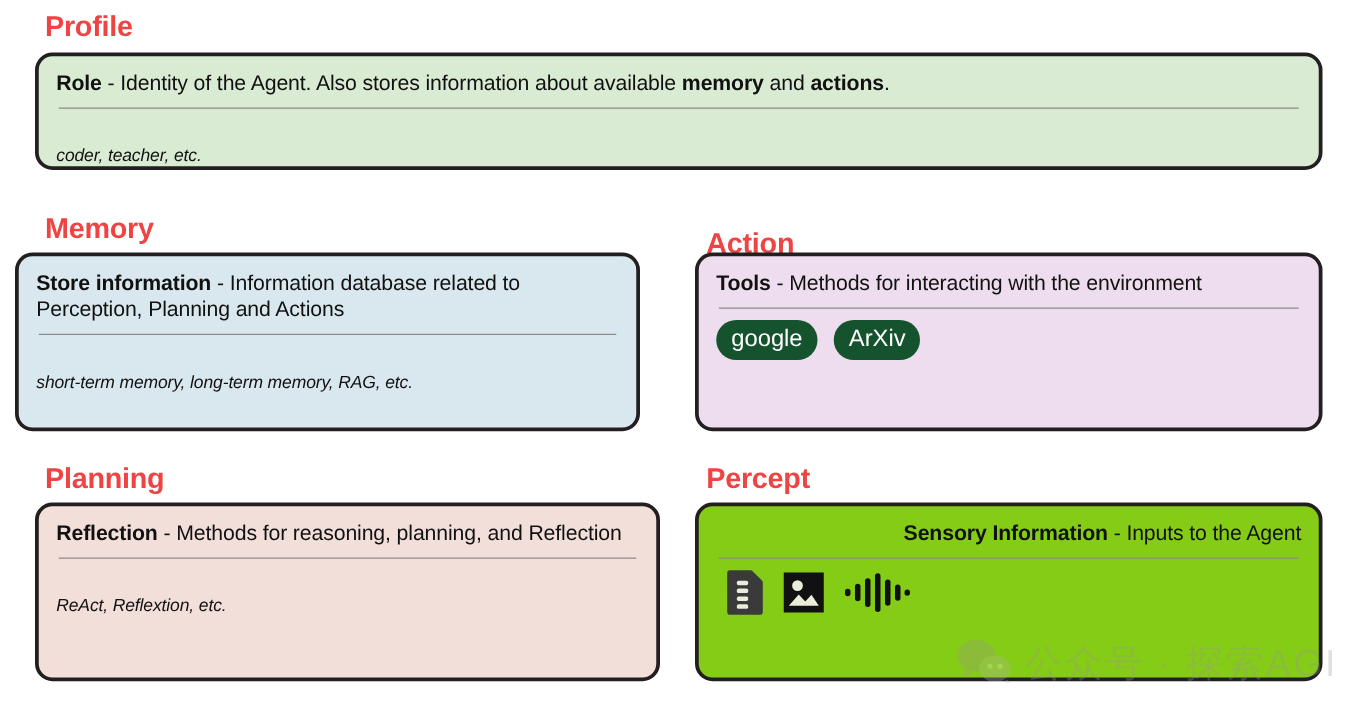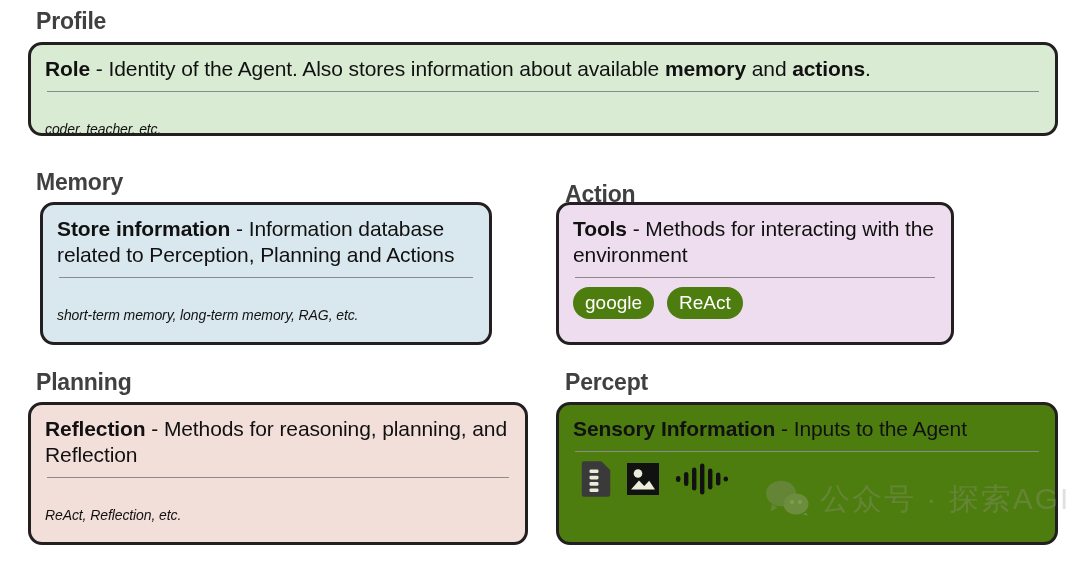--- a/index.html
+++ b/index.html
@@ -23,42 +23,42 @@
     width: 1080px;
     height: 575px;
   }
 
   
   .section-heading {
     position: absolute;
     font-size: 23px;
     font-weight: bold;
     letter-spacing: -0.2px;
-    color: #404040;
+    color: #ef4444;
     line-height: 1;
     white-space: nowrap;
   }
 
   
   .card {
     position: absolute;
     box-sizing: border-box;
     border: 3.5px solid #231f20;
     border-radius: 14px;
     padding: 11px 14px 10px 14px;
     overflow: hidden;
   }
   .card.green  { background: #d9ebd3; }
   .card.blue   { background: #d9e8ee; }
   .card.purple { background: #eeddef; }
   .card.pink   { background: #f3dfda; }
-  .card.khaki  { background: #4d7c0f; }
+  .card.khaki  { background: #84cc16; text-align: right; }
 
   .card-desc {
-    font-size: 21px;
+    font-size: 17px;
     line-height: 1.24;
     color: #111111;
     letter-spacing: -0.1px;
   }
   .card-desc b {
     font-weight: bold;
   }
 
   .divider {
     height: 1px;
@@ -77,21 +77,21 @@
     font-size: 14px;
     font-style: italic;
     color: #121212;
     letter-spacing: -0.1px;
     white-space: nowrap;
     margin-top: 20px;
   }
 
   
   .pill {
-    background: #4d7c0f;
+    background: #14532d;
     color: #ffffff;
     font-size: 19px;
     border-radius: 16px;
     padding: 6px 12px 7px 12px;
     line-height: 1;
     white-space: nowrap;
   }
   .pill + .pill { margin-left: 2px; }
 
   
@@ -132,52 +132,52 @@
       <b>Role</b><span> - </span><span>Identity of the Agent. Also stores information about available </span><b>memory</b><span> and </span><b>actions</b><span>.</span>
     </div>
     <div class="divider"></div>
     <div class="card-foot">
       <div class="card-examples">coder, teacher, etc.</div>
     </div>
   </div>
 
   <div class="section-heading" style="left:36px; top:171px;">Memory</div>
 
-  <div class="card blue" style="left:40px; top:202px; width:452px; height:143px;">
+  <div class="card blue" style="left:12px; top:202px; width:500px; height:143px;">
     <div class="card-desc">
       <b>Store information</b><span> - </span><span>Information database related to Perception, Planning and Actions</span>
     </div>
     <div class="divider"></div>
     <div class="card-foot">
       <div class="card-examples">short-term memory, long-term memory, RAG, etc.</div>
     </div>
   </div>
 
   <div class="section-heading" style="left:565px; top:171px;margin-top:12px;">Action</div>
 
-  <div class="card purple" style="left:556px; top:202px; width:398px; height:143px;">
+  <div class="card purple" style="left:556px; top:202px; width:502px; height:143px;">
     <div class="card-desc">
       <b>Tools</b><span> - </span><span>Methods for interacting with the environment</span>
     </div>
     <div class="divider"></div>
     <div class="card-foot">
       <div class="pill">google</div>
-      <div class="pill">ReAct</div>
+      <div class="pill">ArXiv</div>
     </div>
   </div>
 
   <div class="section-heading" style="left:36px; top:371px;">Planning</div>
 
   <div class="card pink" style="left:28px; top:402px; width:500px; height:143px;">
     <div class="card-desc">
       <b>Reflection</b><span> - </span><span>Methods for reasoning, planning, and Reflection</span>
     </div>
     <div class="divider"></div>
     <div class="card-foot">
-      <div class="card-examples">ReAct, Reflection, etc.</div>
+      <div class="card-examples">ReAct, Reflextion, etc.</div>
     </div>
   </div>
 
   <div class="section-heading" style="left:565px; top:371px;">Percept</div>
 
   <div class="card khaki" style="left:556px; top:402px; width:502px; height:143px;">
     <div class="card-desc">
       <b>Sensory Information</b><span> - </span><span>Inputs to the Agent</span>
     </div>
     <div class="divider"></div>
@@ -213,21 +213,21 @@
               <rect x="33" y="6.5" width="4.4" height="21" rx="2.2"></rect>
               <rect x="41" y="10.5" width="4.4" height="13" rx="2.2"></rect>
               <rect x="48.6" y="14.5" width="4.4" height="5" rx="2.2"></rect>
             </g>
           </svg>
         </span>
       </div>
     </div>
   </div>
 
-  <div class="watermark" style="left:765px; top:479px;text-align:right;">
+  <div class="watermark" style="left:765px; top:511px;text-align:right;">
     <span>
       <svg width="46" height="36" viewBox="0 0 46 36">
         <ellipse cx="16" cy="13.5" rx="15" ry="12.8" fill="#9a9a8e"></ellipse>
         <path d="M7 24 L5.5 31.5 L12.5 27.5 Z" fill="#9a9a8e"></path>
         <ellipse cx="31" cy="24" rx="12.5" ry="10.6" fill="#b4b4a8"></ellipse>
         <path d="M41 32.5 L43 35.5 L37.5 34.5 Z" fill="#b4b4a8"></path>
         <circle cx="27" cy="22" r="2.1" fill="#ebecd9"></circle>
         <circle cx="35" cy="22" r="2.1" fill="#ebecd9"></circle>
       </svg>
     </span>

